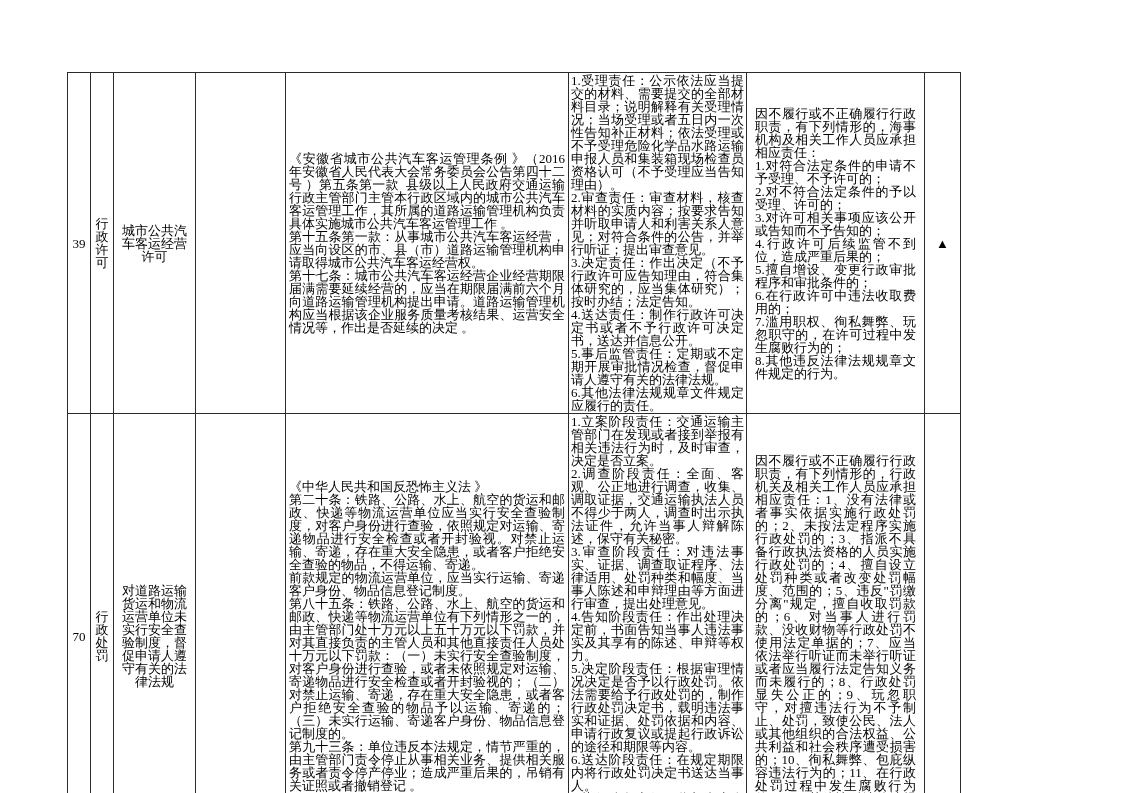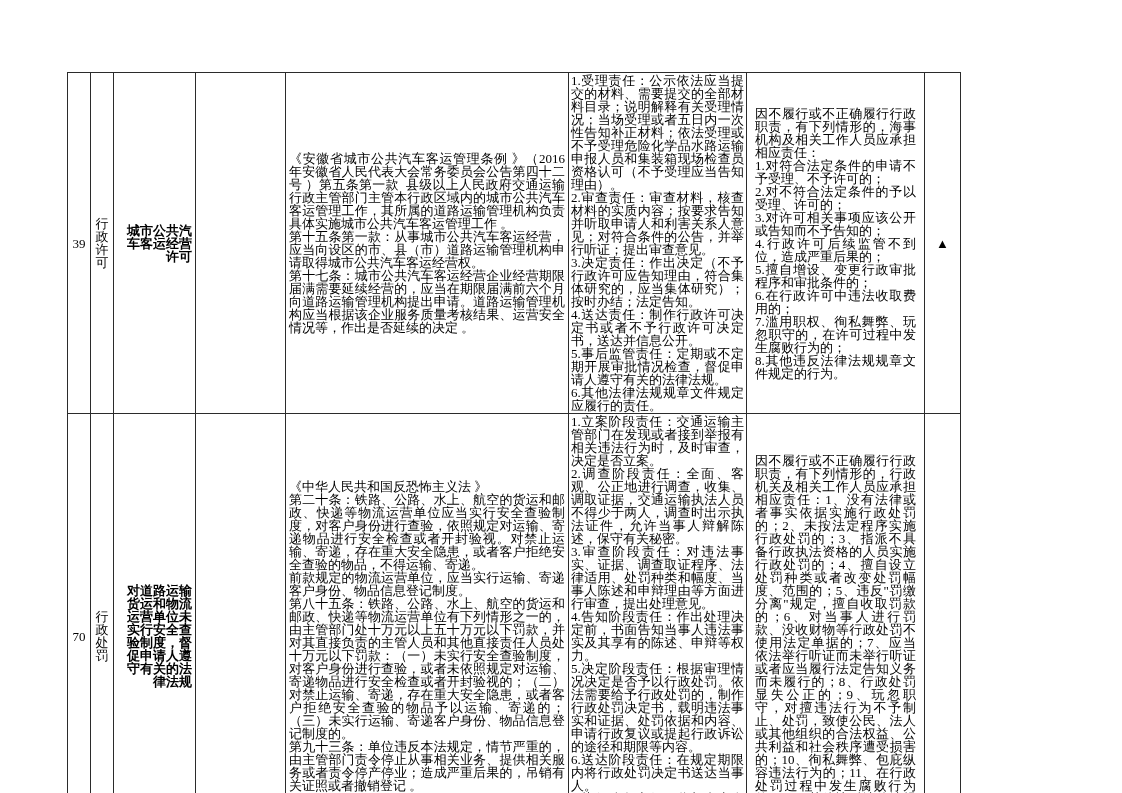--- a/index.html
+++ b/index.html
@@ -20,21 +20,21 @@
     vertical-align:middle;
     overflow:hidden;
     font-size:13px;
     line-height:13px;
     word-break:break-all;
   }
   tr.row-h1 { height:292px; }
   tr.row-h2 { height:341px; }
   .c-no     { text-align:center;margin-top:16px; }
   .c-cat    { text-align:center; padding:0 1px; }
-  .c-name   { text-align:right; padding:0 3px;font-weight:bold; }
+  .c-name   { text-align:center; padding:0 3px; }
   .c-basis  { padding:0 3px; text-align:justify; line-height:13.5px; }
   .c-duties { padding:1px 2px; vertical-align:top; text-align:justify; line-height:12.5px; }
   .c-acct   { padding:0 8px; text-align:justify; line-height:13px; }
   .c-remark { text-align:center; font-size:10px; }
   .pre { white-space:pre-wrap; }
 </style>
 </head>
 <body>
 
 <div class="page">

